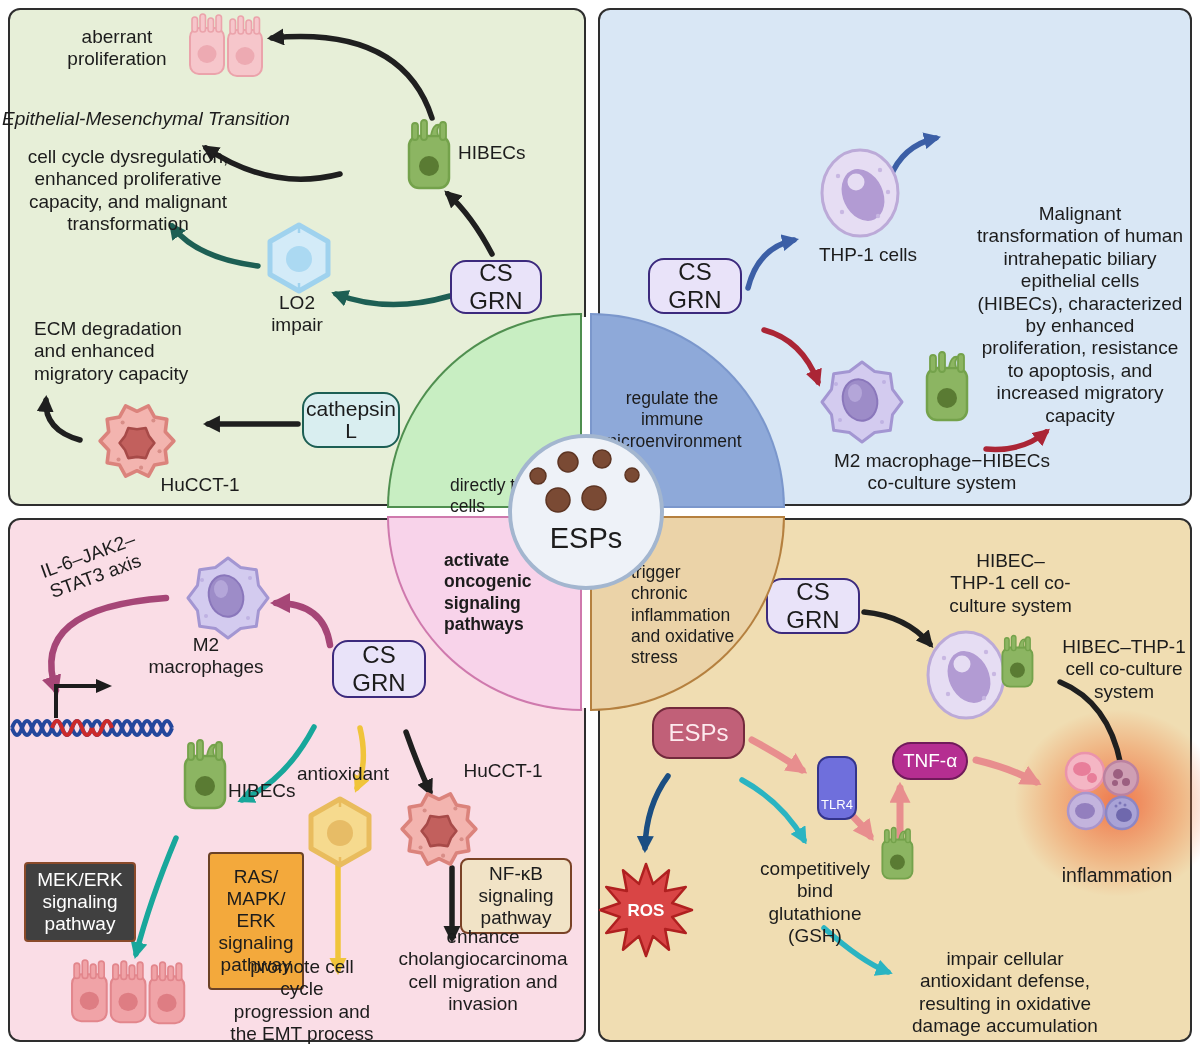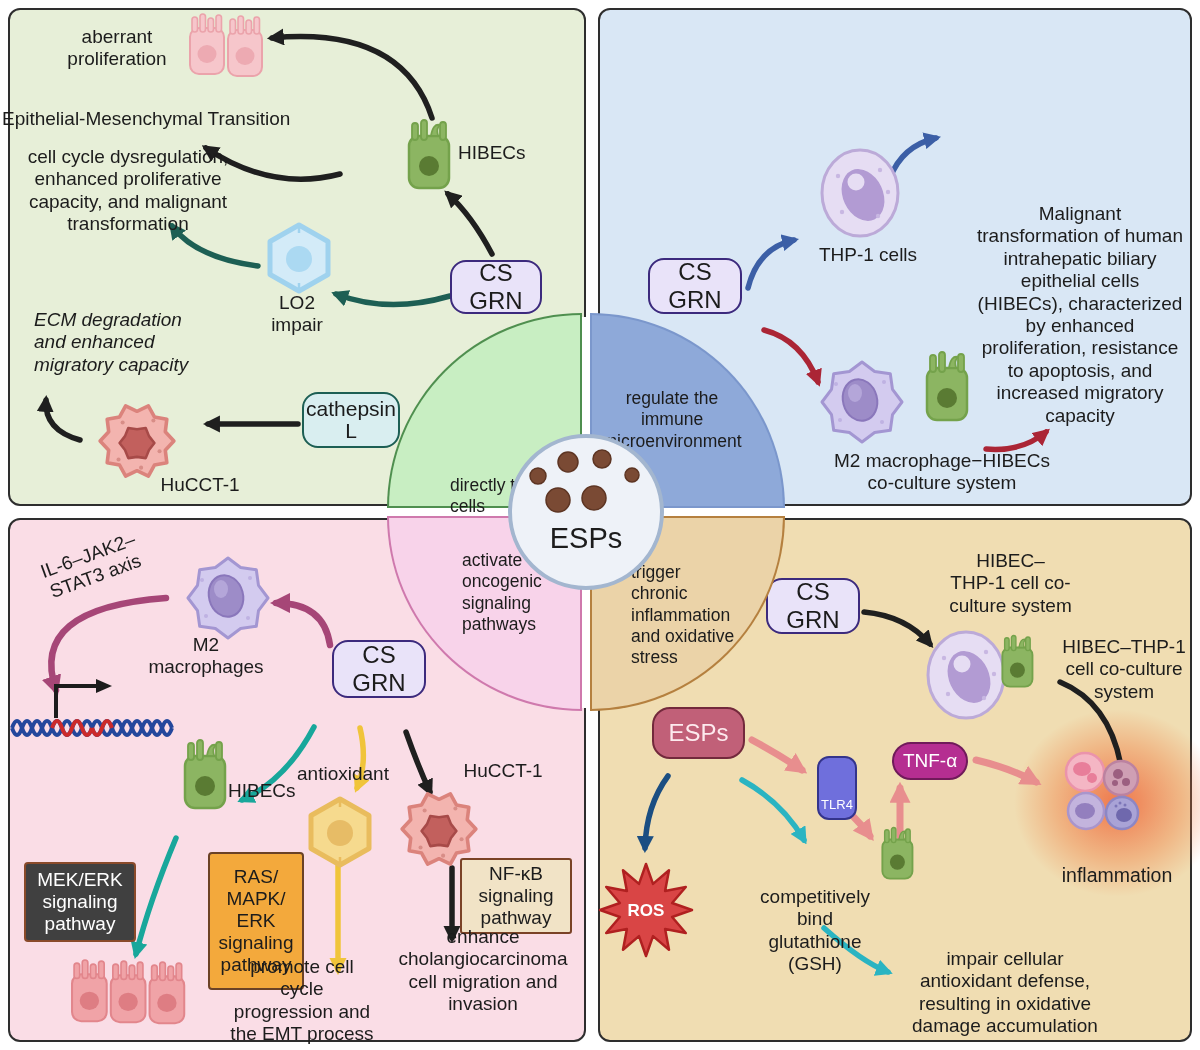--- a/index.html
+++ b/index.html
@@ -120,21 +120,21 @@
           <g>
             <rect x="2" y="16" width="34" height="46" rx="9" fill="#f6c6cb" stroke="#eba3ab" stroke-width="2"></rect>
   <rect x="4" y="5" width="5.5" height="15" rx="2.7" fill="#f6c6cb" stroke="#eba3ab" stroke-width="1.6"></rect>
   <rect x="12" y="2" width="5.5" height="18" rx="2.7" fill="#f6c6cb" stroke="#eba3ab" stroke-width="1.6"></rect>
   <rect x="20" y="6" width="5.5" height="14" rx="2.7" fill="#f6c6cb" stroke="#eba3ab" stroke-width="1.6"></rect>
   <rect x="28" y="3" width="5.5" height="17" rx="2.7" fill="#f6c6cb" stroke="#eba3ab" stroke-width="1.6"></rect>
   <ellipse cx="19" cy="42" rx="9.5" ry="9" fill="#edaab2"></ellipse>
           </g>
         </g>
       </svg></div>
-  <div class="tx left" style="left:2px;top:108px;width:330px;">Epithelial-Mesenchymal Transition</div>
+  <div class="tx left" style="left:2px;top:108px;width:330px;font-style:italic;">Epithelial-Mesenchymal Transition</div>
   <div class="tx" style="left:14px;top:146px;width:228px;">cell cycle dysregulation,
 enhanced proliferative
 capacity, and malignant
 transformation</div>
   <div class="ic" style="left:406px;top:118px;"><svg width="46" height="74" viewBox="0 0 46 74">
   <g transform="scale(1)">
           <rect x="3" y="18" width="40" height="52" rx="10" fill="#8cb562" stroke="#74a24b" stroke-width="2.5"></rect>
   <rect x="6" y="5" width="6" height="17" rx="3" fill="#8cb562" stroke="#74a24b" stroke-width="1.8"></rect>
   <rect x="15" y="2" width="6" height="20" rx="3" fill="#8cb562" stroke="#74a24b" stroke-width="1.8"></rect>
   <path d="M25 18 q 2 -13 9 -11 q -4 3 -2 11 z" fill="#8cb562" stroke="#74a24b" stroke-width="1.8"></path>
@@ -143,21 +143,21 @@
         </g>
       </svg></div>
   <div class="tx left" style="left:458px;top:142px;width:90px;">HIBECs</div>
   <div class="ic" style="left:263px;top:220px;"><svg width="72" height="76" viewBox="0 0 72 76">
   <polygon points="36,5 65,21.5 65,54.5 36,71 7,54.5 7,21.5" fill="#d3ebf8" stroke="#9fd2ee" stroke-width="5" stroke-linejoin="round"></polygon>
   <path d="M36 5 V13 M36 71 V63" stroke="#9fd2ee" stroke-width="2.5"></path>
   <circle cx="36" cy="39" r="13" fill="#abd9f2"></circle>
       </svg></div>
   <div class="tx" style="left:252px;top:292px;width:90px;">LO2 impair</div>
   <div class="bx" style="left:450px;top:260px;width:92px;height:54px;background:#e9e3f9;border:2.5px solid #3c2a7d;">CS GRN</div>
-  <div class="tx left" style="left:34px;top:309px;width:190px;font-style:italic;">ECM degradation
+  <div class="tx left" style="left:34px;top:318px;width:190px;">ECM degradation
 and enhanced
 migratory capacity</div>
   <div class="bx" style="left:302px;top:392px;width:98px;height:56px;background:#d9eef0;border:2.5px solid #1d5f54;font-size:21px;line-height:1.05;">cathepsin
 L</div>
   <div class="ic" style="left:96px;top:400px;"><svg width="82" height="82" viewBox="0 0 80 80">
     <polygon points="76,40 67.6,49 69.1,61.2 57,63.5 51.1,74.2 40,69 28.9,74.2 23,63.5 10.9,61.2 12.4,49 4,40 12.4,31 10.9,18.8 23,16.5 28.9,5.8 40,11 51.1,5.8 57,16.5 69.1,18.8 67.6,31" fill="#f3b4af" stroke="#db837c" stroke-width="3.5" stroke-linejoin="round"></polygon>
     <polygon points="57,42 51.7,48.75 48.5,56.7 40,55.5 31.5,56.7 28.3,48.75 23,42 28.3,35.25 31.5,27.3 40,28.5 48.5,27.3 51.7,35.25" fill="#c2605d" stroke="#a74a48" stroke-width="2.5" stroke-linejoin="round"></polygon>
     <g fill="#d88d87">
           <circle cx="26" cy="22" r="2"></circle>
           <circle cx="56" cy="20" r="2"></circle>
@@ -270,21 +270,21 @@
         </g>
       </svg></div>
   <div class="bx" style="left:24px;top:862px;width:112px;height:80px;background:#404040;border:2.5px solid #8a4a2a;border-radius:4px;color:#ffffff;font-size:19px;">MEK/ERK
 signaling
 pathway</div>
   <div class="bx" style="left:208px;top:852px;width:96px;height:138px;background:#f3a93c;border:2.5px solid #6b4226;border-radius:4px;font-size:19px;">RAS/
 MAPK/
 ERK
 signaling
 pathway</div>
-  <div class="bx" style="left:460px;top:858px;width:112px;height:76px;background:#f1e3c6;border:2.5px solid #7a4226;border-radius:3px;font-size:19px;">NF-κB
+  <div class="bx" style="left:460px;top:858px;width:112px;height:76px;background:#f1e3c6;border:2.5px solid #7a4226;border-radius:8px;font-size:19px;">NF-κB
 signaling
 pathway</div>
   <div class="ic" style="left:70px;top:958px;"><svg width="118" height="70" viewBox="0 0 118 70">
         <g transform="scale(1.02)">
           <g>
             <rect x="2" y="16" width="34" height="46" rx="9" fill="#f0a3a7" stroke="#e2868c" stroke-width="2"></rect>
   <rect x="4" y="5" width="5.5" height="15" rx="2.7" fill="#f0a3a7" stroke="#e2868c" stroke-width="1.6"></rect>
   <rect x="12" y="2" width="5.5" height="18" rx="2.7" fill="#f0a3a7" stroke="#e2868c" stroke-width="1.6"></rect>
   <rect x="20" y="6" width="5.5" height="14" rx="2.7" fill="#f0a3a7" stroke="#e2868c" stroke-width="1.6"></rect>
   <rect x="28" y="3" width="5.5" height="17" rx="2.7" fill="#f0a3a7" stroke="#e2868c" stroke-width="1.6"></rect>
@@ -360,21 +360,21 @@
   <rect x="15" y="2" width="6" height="20" rx="3" fill="#8cb562" stroke="#74a24b" stroke-width="1.8"></rect>
   <path d="M25 18 q 2 -13 9 -11 q -4 3 -2 11 z" fill="#8cb562" stroke="#74a24b" stroke-width="1.8"></path>
   <rect x="34" y="4" width="6" height="18" rx="3" fill="#8cb562" stroke="#74a24b" stroke-width="1.8"></rect>
   <circle cx="23" cy="48" r="10" fill="#5a7b33"></circle>
         </g>
       </svg></div>
   <svg class="ic" style="left:598px;top:862px;" width="96" height="96" viewBox="0 0 96 96">
     <polygon points="94,48 74.1,55 87.8,71 67.1,67.1 71,87.8 55,74.1 48,94 41,74.1 25,87.8 28.9,67.1 8.2,71 21.9,55 2,48 21.9,41 8.2,25 28.9,28.9 25,8.2 41,21.9 48,2 55,21.9 71,8.2 67.1,28.9 87.8,25 74.1,41" fill="#d94545" stroke="#b02020" stroke-width="2.5" stroke-linejoin="round"></polygon>
     <text x="48" y="54" text-anchor="middle" font-size="17" font-weight="bold" fill="#ffffff" font-family="Liberation Sans, sans-serif">ROS</text>
   </svg>
-  <div class="tx" style="left:735px;top:858px;width:160px;margin-top:28px;">competitively
+  <div class="tx" style="left:735px;top:858px;width:160px;">competitively
 bind
 glutathione
 (GSH)</div>
   <div class="ic" style="left:1058px;top:750px;"><svg width="90" height="90" viewBox="0 0 90 90">
     <circle cx="27" cy="22" r="19" fill="#f4b6c4" stroke="#eb93ab" stroke-width="2.5"></circle>
     <ellipse cx="24" cy="19" rx="9" ry="7" fill="#e87e9a"></ellipse>
         <circle cx="34" cy="28" r="5" fill="#e87e9a"></circle>
     <circle cx="63" cy="28" r="17" fill="#cf9fb4" stroke="#bc82a0" stroke-width="2.5"></circle>
     <g fill="#9c5f80">
           <circle cx="60" cy="24" r="5"></circle>
@@ -400,21 +400,21 @@
   <div class="gapstrip" style="left:582px;top:317px;width:8px;height:391px;"></div>
   <div class="gapstrip" style="left:391px;top:508px;width:394px;height:8px;"></div>
   <div class="quad" style="left:387px;top:313px;background:#c8eec2;border:2px solid #4f8f4f;border-radius:100% 0 0 0;"></div>
   <div class="quad" style="left:590px;top:313px;background:#8ea9d9;border:2px solid #7b97cc;border-radius:0 100% 0 0;"></div>
   <div class="quad" style="left:387px;top:516px;background:#f8d3ea;border:2px solid #cf79ad;border-radius:0 0 0 100%;"></div>
   <div class="quad" style="left:590px;top:516px;background:#ebd3a8;border:2px solid #b5803f;border-radius:0 0 100% 0;"></div>
   <div class="quadlabel" style="left:450px;top:430px;width:118px;margin-top:45px;">directly target
 cells</div>
   <div class="quadlabel" style="left:594px;top:388px;width:156px;text-align:center;">regulate the immune
 microenvironment</div>
-  <div class="quadlabel" style="left:462px;top:550px;width:110px;">activate
+  <div class="quadlabel" style="left:444px;top:550px;width:110px;font-weight:bold;">activate
 oncogenic
 signaling
 pathways</div>
   <div class="quadlabel" style="left:631px;top:562px;width:120px;">trigger
 chronic
 inflammation
 and oxidative
 stress</div>
   <div id="innercircle"></div>
   <svg id="espsdots" width="132" height="78" viewBox="0 0 132 78">

